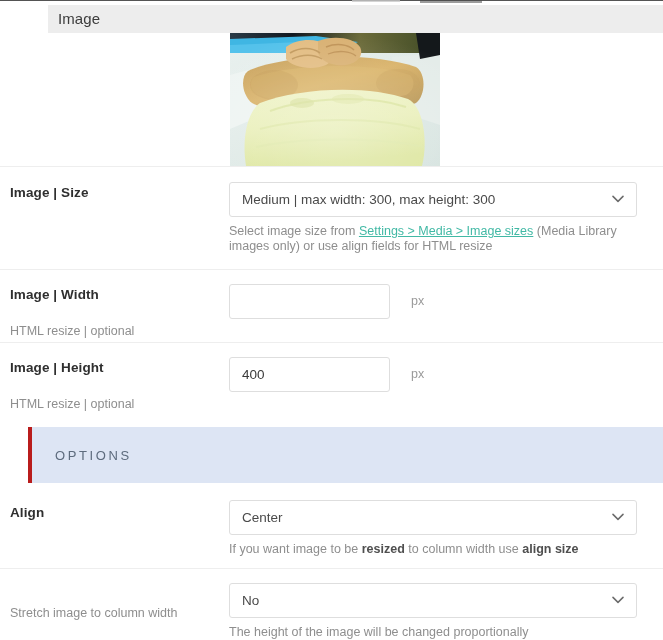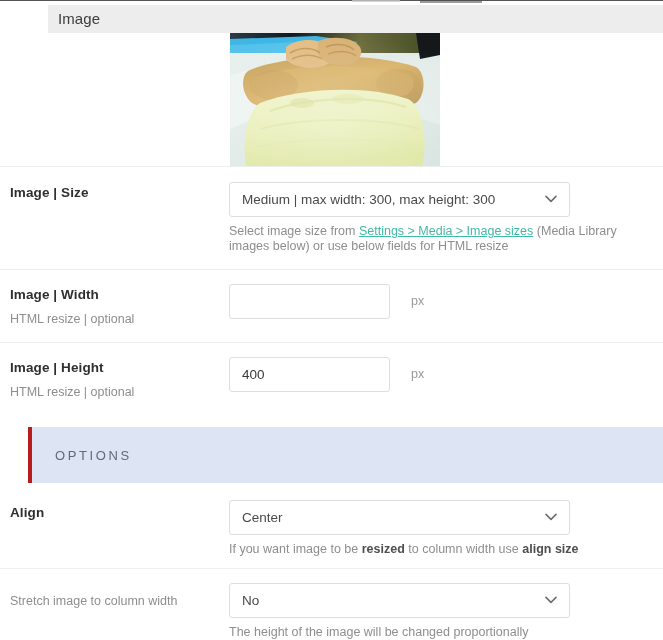--- a/index.html
+++ b/index.html
@@ -106,21 +106,21 @@
     font-size: 13.5px;
     font-weight: bold;
     color: #2f2f2f;
     line-height: 17px;
     letter-spacing: .1px;
   }
   .sublbl {
     font-size: 12.5px;
     color: #8e8e8e;
     line-height: 17px;
-    margin-top: 8px;
+    margin-top: 20px;
     font-weight: 400;
   }
 
   
   .preview-row {
     position: relative;
     height: 133px;
     width: 663px;
   }
   .preview-img {
@@ -134,21 +134,21 @@
   .preview-img svg { display: block; }
 
   
   .select-ctl {
     position: relative;
     box-sizing: border-box;
     height: 35px;
     border: 1px solid #dedede;
     border-radius: 3px;
     background: #fff;
-    width: 341px;
+    width: 408px;
   }
   .select-ctl .sel-val {
     position: absolute;
     left: 12px;
     top: 8px;
     font-size: 13.5px;
     color: #4a4a4a;
     line-height: 18px;
     white-space: nowrap;
   }
@@ -321,21 +321,21 @@
     </div>
     <div class="field-col" style="top:15px;">
       <div class="select-ctl">
         <div class="sel-val">Medium | max width: 300, max height: 300</div>
         <span class="chev">
           <svg width="12" height="8" viewBox="0 0 12 8">
               <path d="M1 1.4 L6 6.4 L11 1.4" stroke="#6b6b6b" stroke-width="1.5" fill="none" stroke-linecap="round" stroke-linejoin="round"></path>
             </svg>
         </span>
       </div>
-      <div class="help"><span>Select image size from </span><span class="link">Settings &gt; Media &gt; Image sizes</span><span> (Media Library images below) or use below fields for HTML resize</span></div>
+      <div class="help"><span>Select image size from </span><span class="link">Settings &gt; Media &gt; Image sizes</span><span> (Media Library images only) or use align fields for HTML resize</span></div>
     </div>
   </div>
 
   <div class="row bordered" style="height:73px;">
     <div class="label-col" style="top:16px;">
       <div class="lbl">Image | Width</div>
       <div class="sublbl">HTML resize | optional</div>
     </div>
     <div class="field-col" style="top:14px;">
       <div class="text-input">

